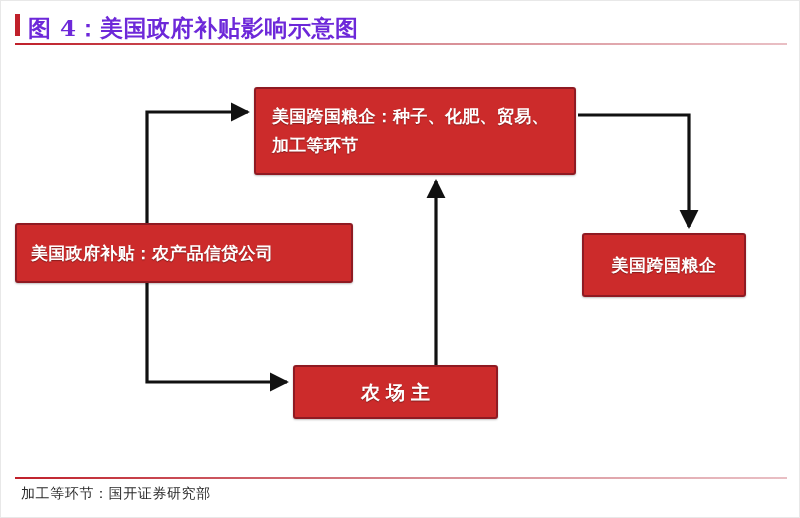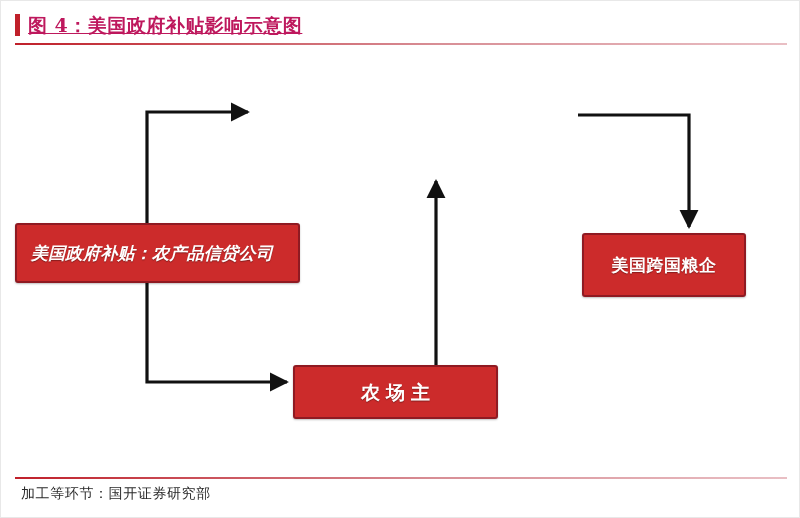--- a/index.html
+++ b/index.html
@@ -26,27 +26,26 @@
     left: 14px;
     top: 13px;
     width: 5px;
     height: 22px;
     background: #c0202a;
   }
   .title-text {
     position: absolute;
     left: 27px;
     top: 12px;
-    font-size: 19px;
+    font-size: 23px;
     font-weight: bold;
-    color: #be185d;
+    color: #6d28d9;
     letter-spacing: 0.5px;
     white-space: nowrap;
     font-family: "DejaVu Serif", "Liberation Serif", serif;
-    text-decoration: underline;
   }
   .title-rule {
     position: absolute;
     left: 14px;
     top: 42px;
     width: 772px;
     height: 2px;
     background: linear-gradient(to right, #c0202a 0%, #d88f96 55%, #e9bfc4 100%);
   }
 
@@ -111,24 +110,23 @@
   .node-top .node-label {
     font-size: 17px;
     line-height: 29px;
     text-align: left;
     letter-spacing: 0.3px;
   }
 
   .node-left {
     left: 14px;
     top: 222px;
-    width: 285px;
+    width: 338px;
     height: 60px;
     padding: 0 14px;
-    font-style: italic;
   }
   .node-left .node-label {
     font-size: 17px;
     line-height: 24px;
     text-align: left;
     letter-spacing: 0.3px;
   }
 
   .node-right {
     left: 581px;
@@ -177,20 +175,23 @@
 
     <path d="M 146 222 L 146 111 L 247 111" fill="none" stroke="#111111" stroke-width="3.2" marker-end="url(#arrowhead)"></path>
 
     <path d="M 146 282 L 146 381 L 286 381" fill="none" stroke="#111111" stroke-width="3.2" marker-end="url(#arrowhead)"></path>
 
     <path d="M 435 364 L 435 180" fill="none" stroke="#111111" stroke-width="3.2" marker-end="url(#arrowhead)"></path>
 
     <path d="M 577 114 L 688 114 L 688 226" fill="none" stroke="#111111" stroke-width="3.2" marker-end="url(#arrowhead)"></path>
   </svg>
 
+  <div class="node node-top">
+    <span class="node-label">美国跨国粮企：种子、化肥、贸易、加工等环节</span>
+  </div>
 
   <div class="node node-left">
     <span class="node-label">美国政府补贴：农产品信贷公司</span>
   </div>
 
   <div class="node node-right">
     <span class="node-label">美国跨国粮企</span>
   </div>
 
   <div class="node node-bottom">

